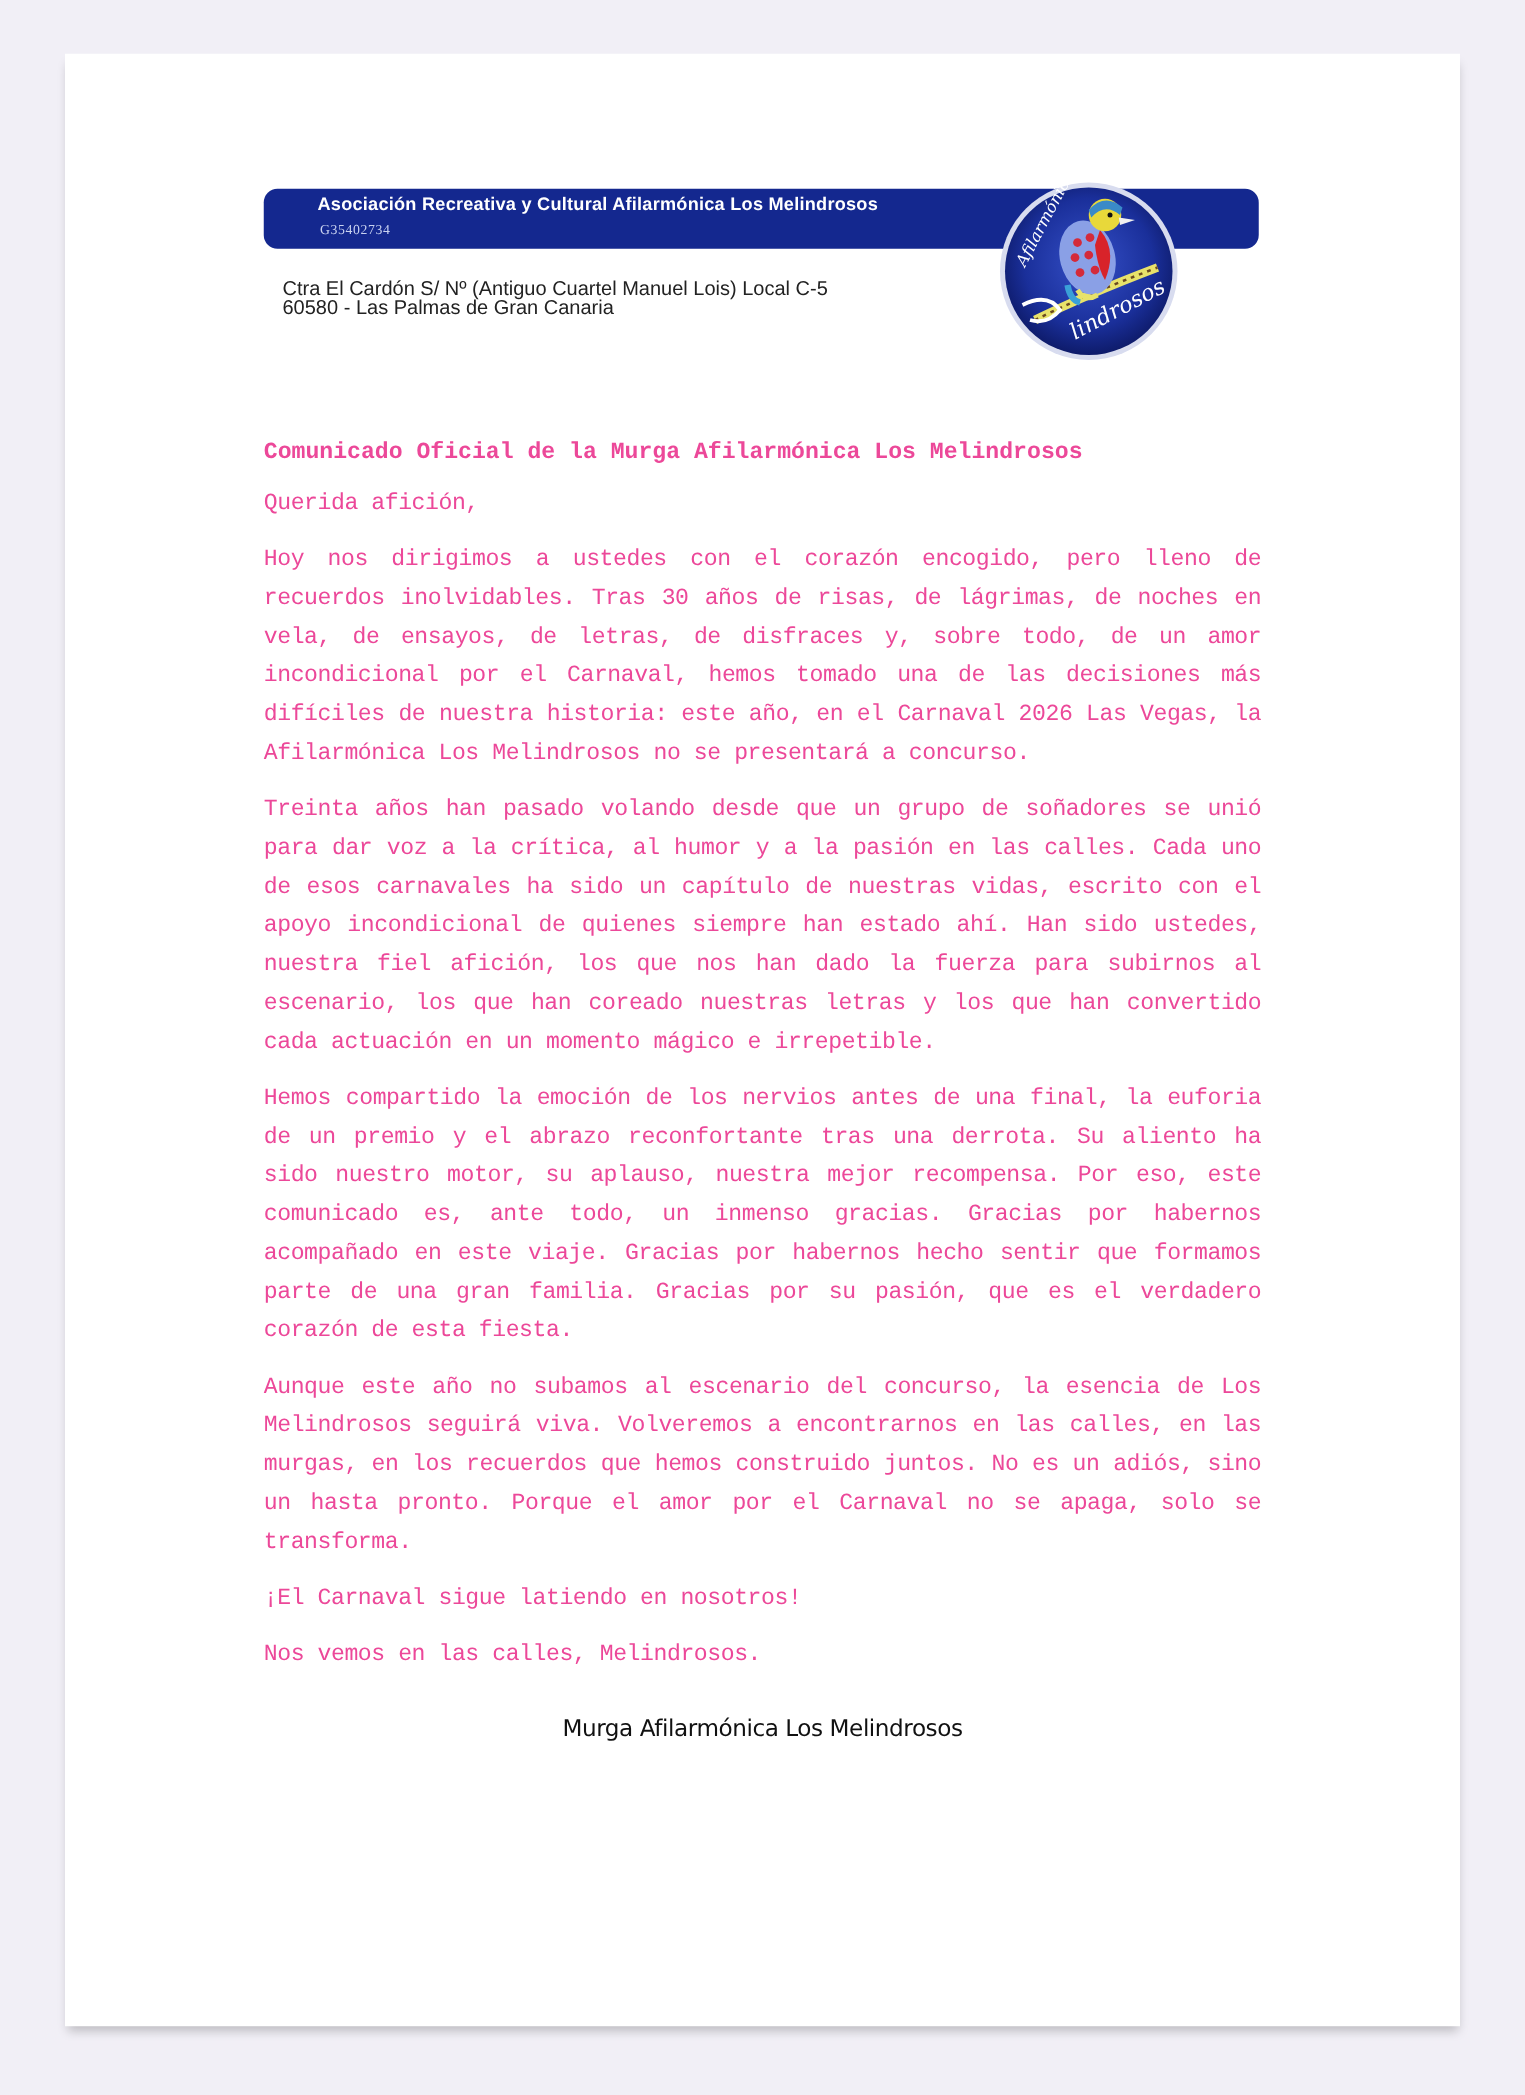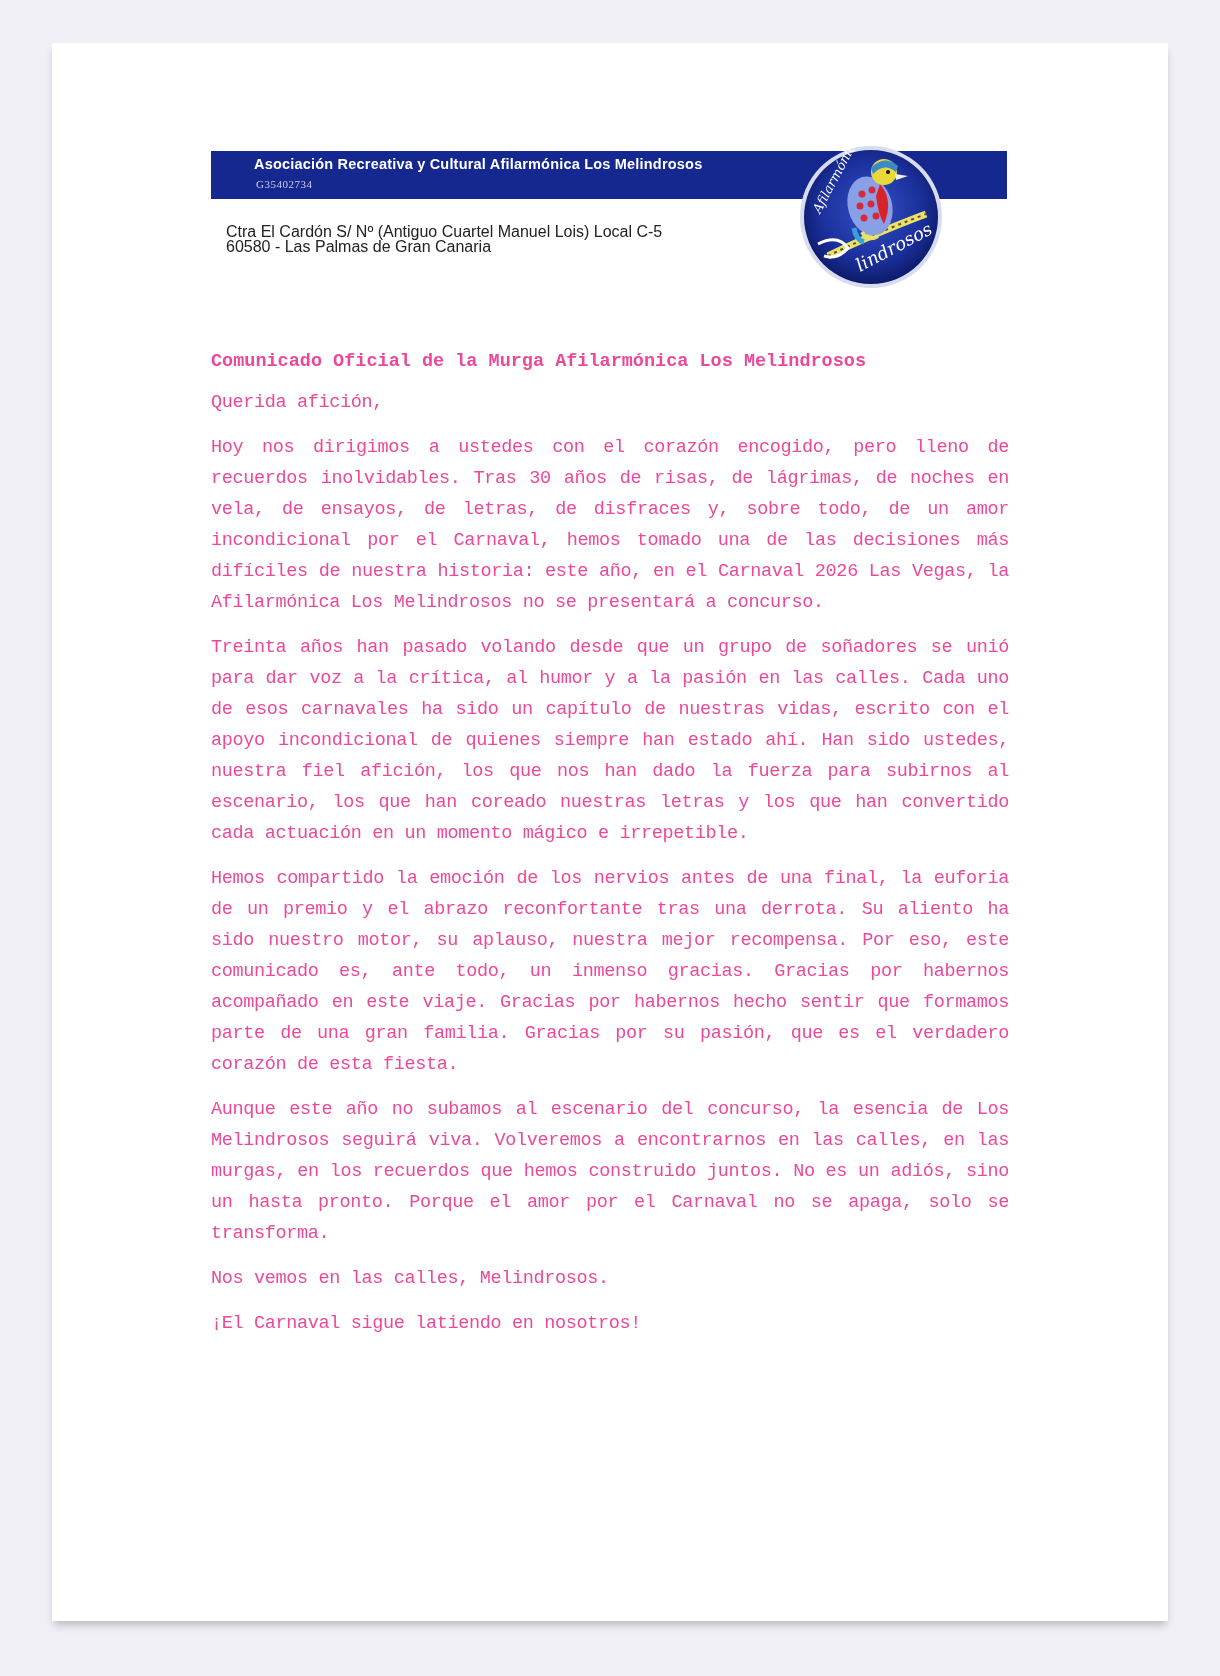--- a/index.html
+++ b/index.html
@@ -16,20 +16,21 @@
     width: 1116px; height: 1578px;
     background: #ffffff;
     box-shadow: 0 6px 8px -2px rgba(0,0,0,0.22);
   }
   
   .letterhead-bar {
     position: absolute;
     left: 159px; top: 108px;
     width: 796px; height: 48px;
     background: #14288f;
+    border-radius: 11px;
   }
   .org-name {
     position: absolute;
     left: 43px; top: 5px;
     color: #ffffff;
     font-family: "Liberation Sans", sans-serif;
     font-weight: bold;
     font-size: 14.5px;
     letter-spacing: 0.2px;
     white-space: nowrap;
@@ -143,17 +144,18 @@
     </svg>
   </div>
 
   <div class="letter">
     <div class="title">Comunicado Oficial de la Murga Afilarmónica Los Melindrosos</div>
     <p class="short">Querida afición,</p>
     <p>Hoy nos dirigimos a ustedes con el corazón encogido, pero lleno de recuerdos inolvidables. Tras 30 años de risas, de lágrimas, de noches en vela, de ensayos, de letras, de disfraces y, sobre todo, de un amor incondicional por el Carnaval, hemos tomado una de las decisiones más difíciles de nuestra historia: este año, en el Carnaval 2026 Las Vegas, la Afilarmónica Los Melindrosos no se presentará a concurso.</p>
     <p>Treinta años han pasado volando desde que un grupo de soñadores se unió para dar voz a la crítica, al humor y a la pasión en las calles. Cada uno de esos carnavales ha sido un capítulo de nuestras vidas, escrito con el apoyo incondicional de quienes siempre han estado ahí. Han sido ustedes, nuestra fiel afición, los que nos han dado la fuerza para subirnos al escenario, los que han coreado nuestras letras y los que han convertido cada actuación en un momento mágico e irrepetible.</p>
     <p>Hemos compartido la emoción de los nervios antes de una final, la euforia de un premio y el abrazo reconfortante tras una derrota. Su aliento ha sido nuestro motor, su aplauso, nuestra mejor recompensa. Por eso, este comunicado es, ante todo, un inmenso gracias. Gracias por habernos acompañado en este viaje. Gracias por habernos hecho sentir que formamos parte de una gran familia. Gracias por su pasión, que es el verdadero corazón de esta fiesta.</p>
     <p>Aunque este año no subamos al escenario del concurso, la esencia de Los Melindrosos seguirá viva. Volveremos a encontrarnos en las calles, en las murgas, en los recuerdos que hemos construido juntos. No es un adiós, sino un hasta pronto. Porque el amor por el Carnaval no se apaga, solo se transforma.</p>
+    <p class="short">¡El Carnaval sigue latiendo en nosotros!</p>
     <p class="short">Nos vemos en las calles, Melindrosos.</p>
-    <p class="short">¡El Carnaval sigue latiendo en nosotros!</p>
   </div>
 
+  <div class="signature">Murga Afilarmónica Los Melindrosos</div>
 </div>
 
 </body></html>

